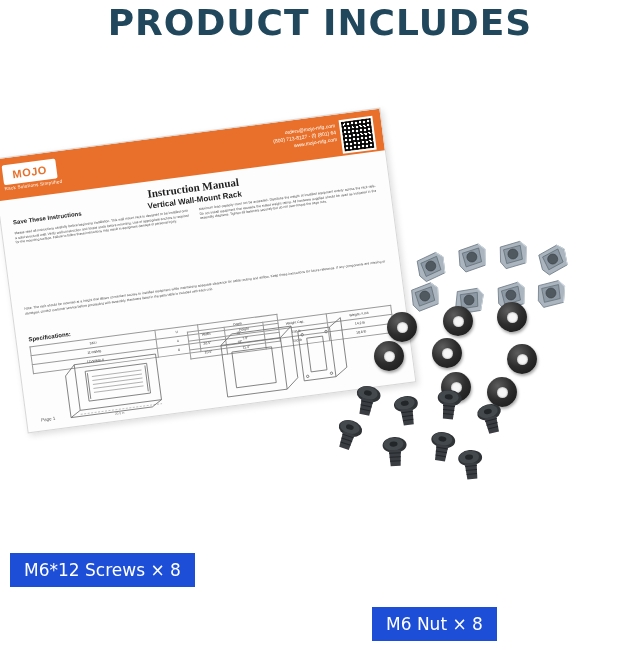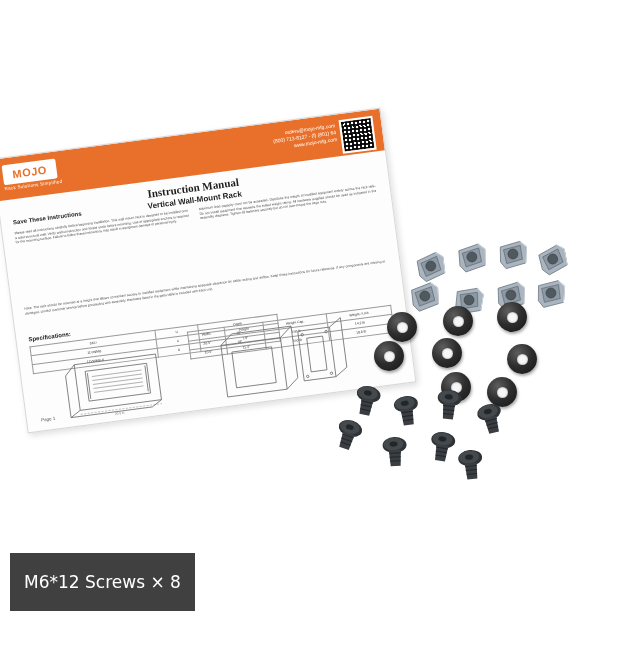--- a/index.html
+++ b/index.html
@@ -200,37 +200,38 @@
     width: 11px; height: 11px;
     margin: -5.5px 0 0 -5.5px;
     border-radius: 50%;
     background: #f7f7f7;
     box-shadow: inset 0 0 2px rgba(0,0,0,0.45);
   }
   
   .lbl {
     position: absolute;
     height: 34px;
-    background: #404040;
+    background: #1d4ed8;
     color: #ffffff;
     font-size: 17px;
     line-height: 34px;
-    padding: 12px 14px;
+    padding: 0 14px;
     white-space: nowrap;
     font-family: "DejaVu Sans", sans-serif;
   }
   #lbl-screws { left: 10px; top: 553px; }
   #lbl-gasket { left: 10px; top: 607px; }
   #lbl-nut    { left: 372px; top: 607px; }
 </style>
 </head>
 <body>
 
 <div id="stage">
 
+  <div class="title">PRODUCT INCLUDES</div>
 
   <div class="manual">
     <div class="manual-inner">
       <div class="manual-header">
         <div class="brand-box">MOJO</div>
         <div class="brand-sub">Rack  Solutions  Simplified</div>
         <div class="hdr-contact">
           <div>orders@mojo-mfg.com</div>
           <div>(800) 713-8127  -  (f) (801) 64</div>
           <div>www.mojo-mfg.com</div>
@@ -450,14 +451,15 @@
   </svg>
   <svg style="position:absolute;left:456px;top:449px;width:30px;height:34px;transform:rotate(-6deg)" viewBox="0 0 30 34">
     <ellipse cx="15" cy="9" rx="12" ry="8" fill="#2f3336"></ellipse>
     <ellipse cx="14" cy="8" rx="10" ry="6.4" fill="#44494d"></ellipse>
     <ellipse cx="14" cy="8" rx="4" ry="2.6" fill="#232629"></ellipse>
     <path d="M9 14 L21 14 L20 30 L10 30 Z" fill="#3a3e42"></path>
     <path d="M9 17 L21 17 M9.4 21 L20.6 21 M9.8 25 L20.2 25" stroke="#22262a" stroke-width="1"></path>
   </svg>
 
   <div class="lbl" id="lbl-screws">M6*12 Screws × 8</div>
+  <div class="lbl" id="lbl-nut">M6 Nut × 8</div>
 
 </div>
 
 </body></html>

